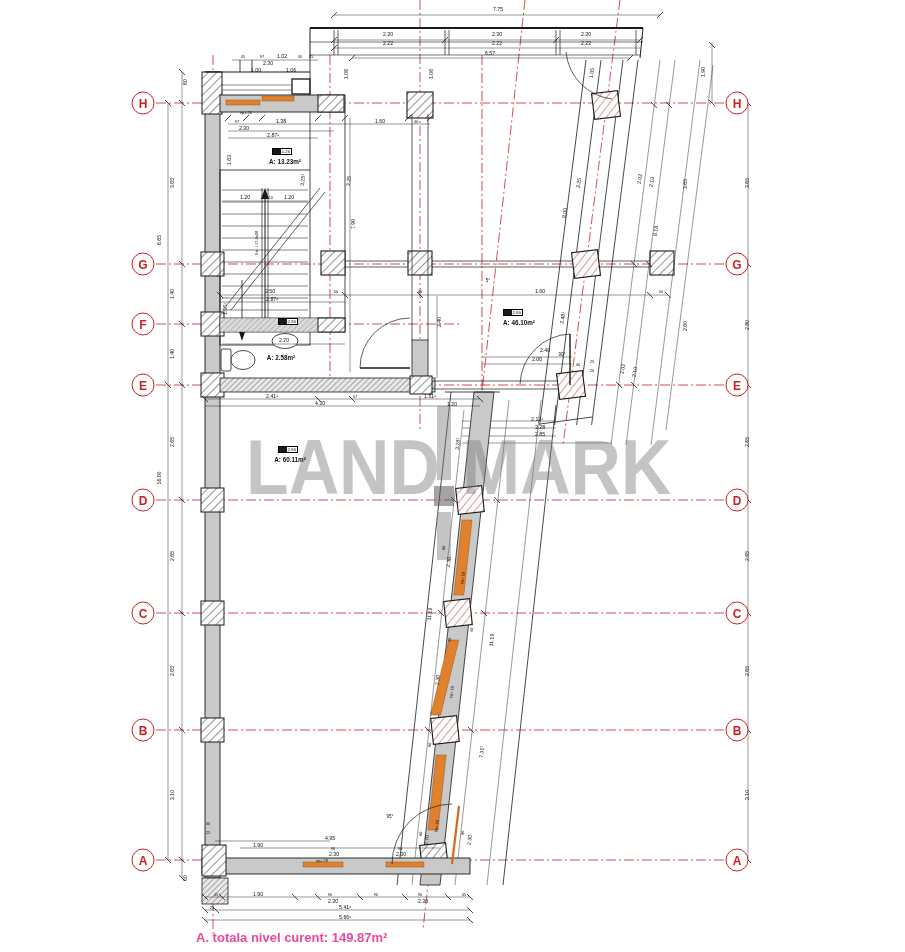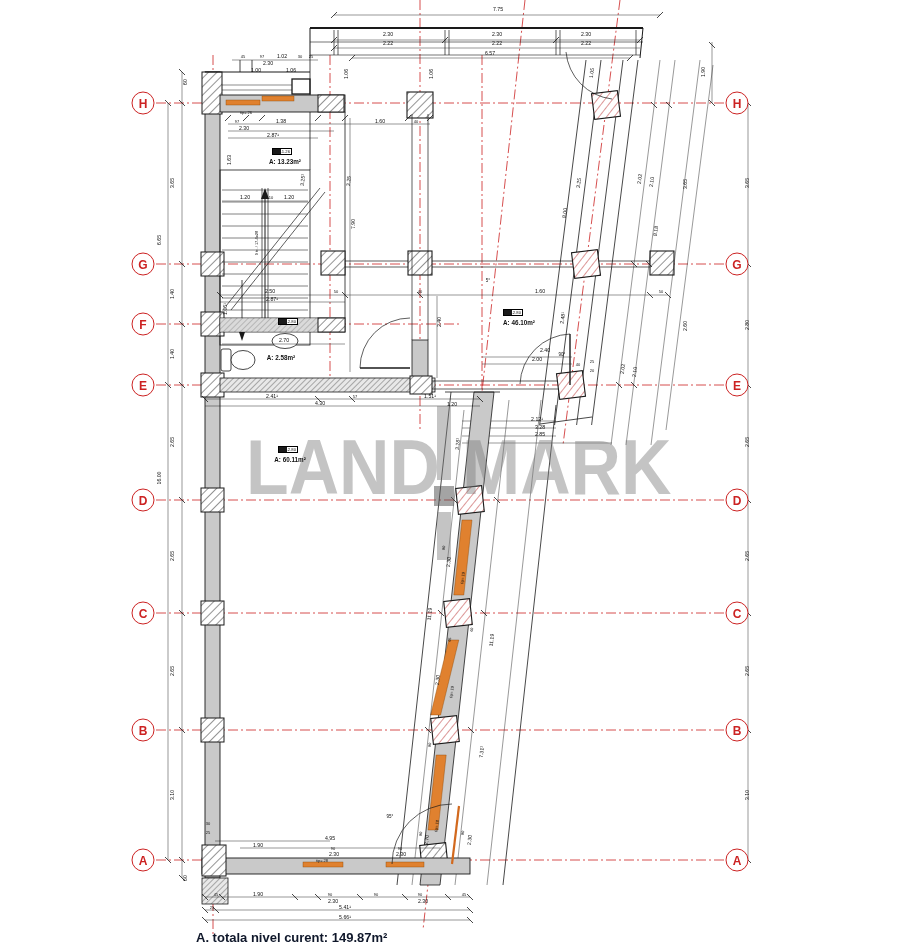--- a/index.html
+++ b/index.html
@@ -14,21 +14,21 @@
           justify-content:center;background:#fff;transform:translate(-50%,-50%);line-height:1;}
   .room-label{position:absolute;font-size:6.3px;font-weight:bold;color:#111;white-space:nowrap;
           transform:translate(-50%,-50%);}
   .tag{position:absolute;width:20px;height:7px;border:0.6px solid #000;background:#fff;
        font-size:4.2px;color:#111;display:flex;align-items:center;justify-content:flex-end;
        padding-right:1px;box-sizing:border-box;overflow:hidden;}
   .tag::before{content:"";display:block;width:8px;height:100%;background:#1a1a1a;
        position:absolute;left:0;top:0;}
   .wm-text{position:absolute;font-size:72px;font-weight:bold;color:rgba(125,125,125,0.45);
        letter-spacing:0px;transform:scale(0.97,1.08);transform-origin:left top;line-height:1;}
-  .footer-note{position:absolute;font-size:13px;font-weight:bold;color:#0f172a;white-space:nowrap;}
+  .footer-note{position:absolute;font-size:13px;font-weight:bold;color:#ec4899;white-space:nowrap;}
 </style>
 </head>
 <body>
 
 <div id="plan">
 
 <svg width="905" height="952" viewBox="0 0 905 952">
   <defs>
     <pattern id="hb" width="6" height="6" patternUnits="userSpaceOnUse" patternTransform="rotate(45)">
       <rect width="6" height="6" fill="#ffffff"></rect>

